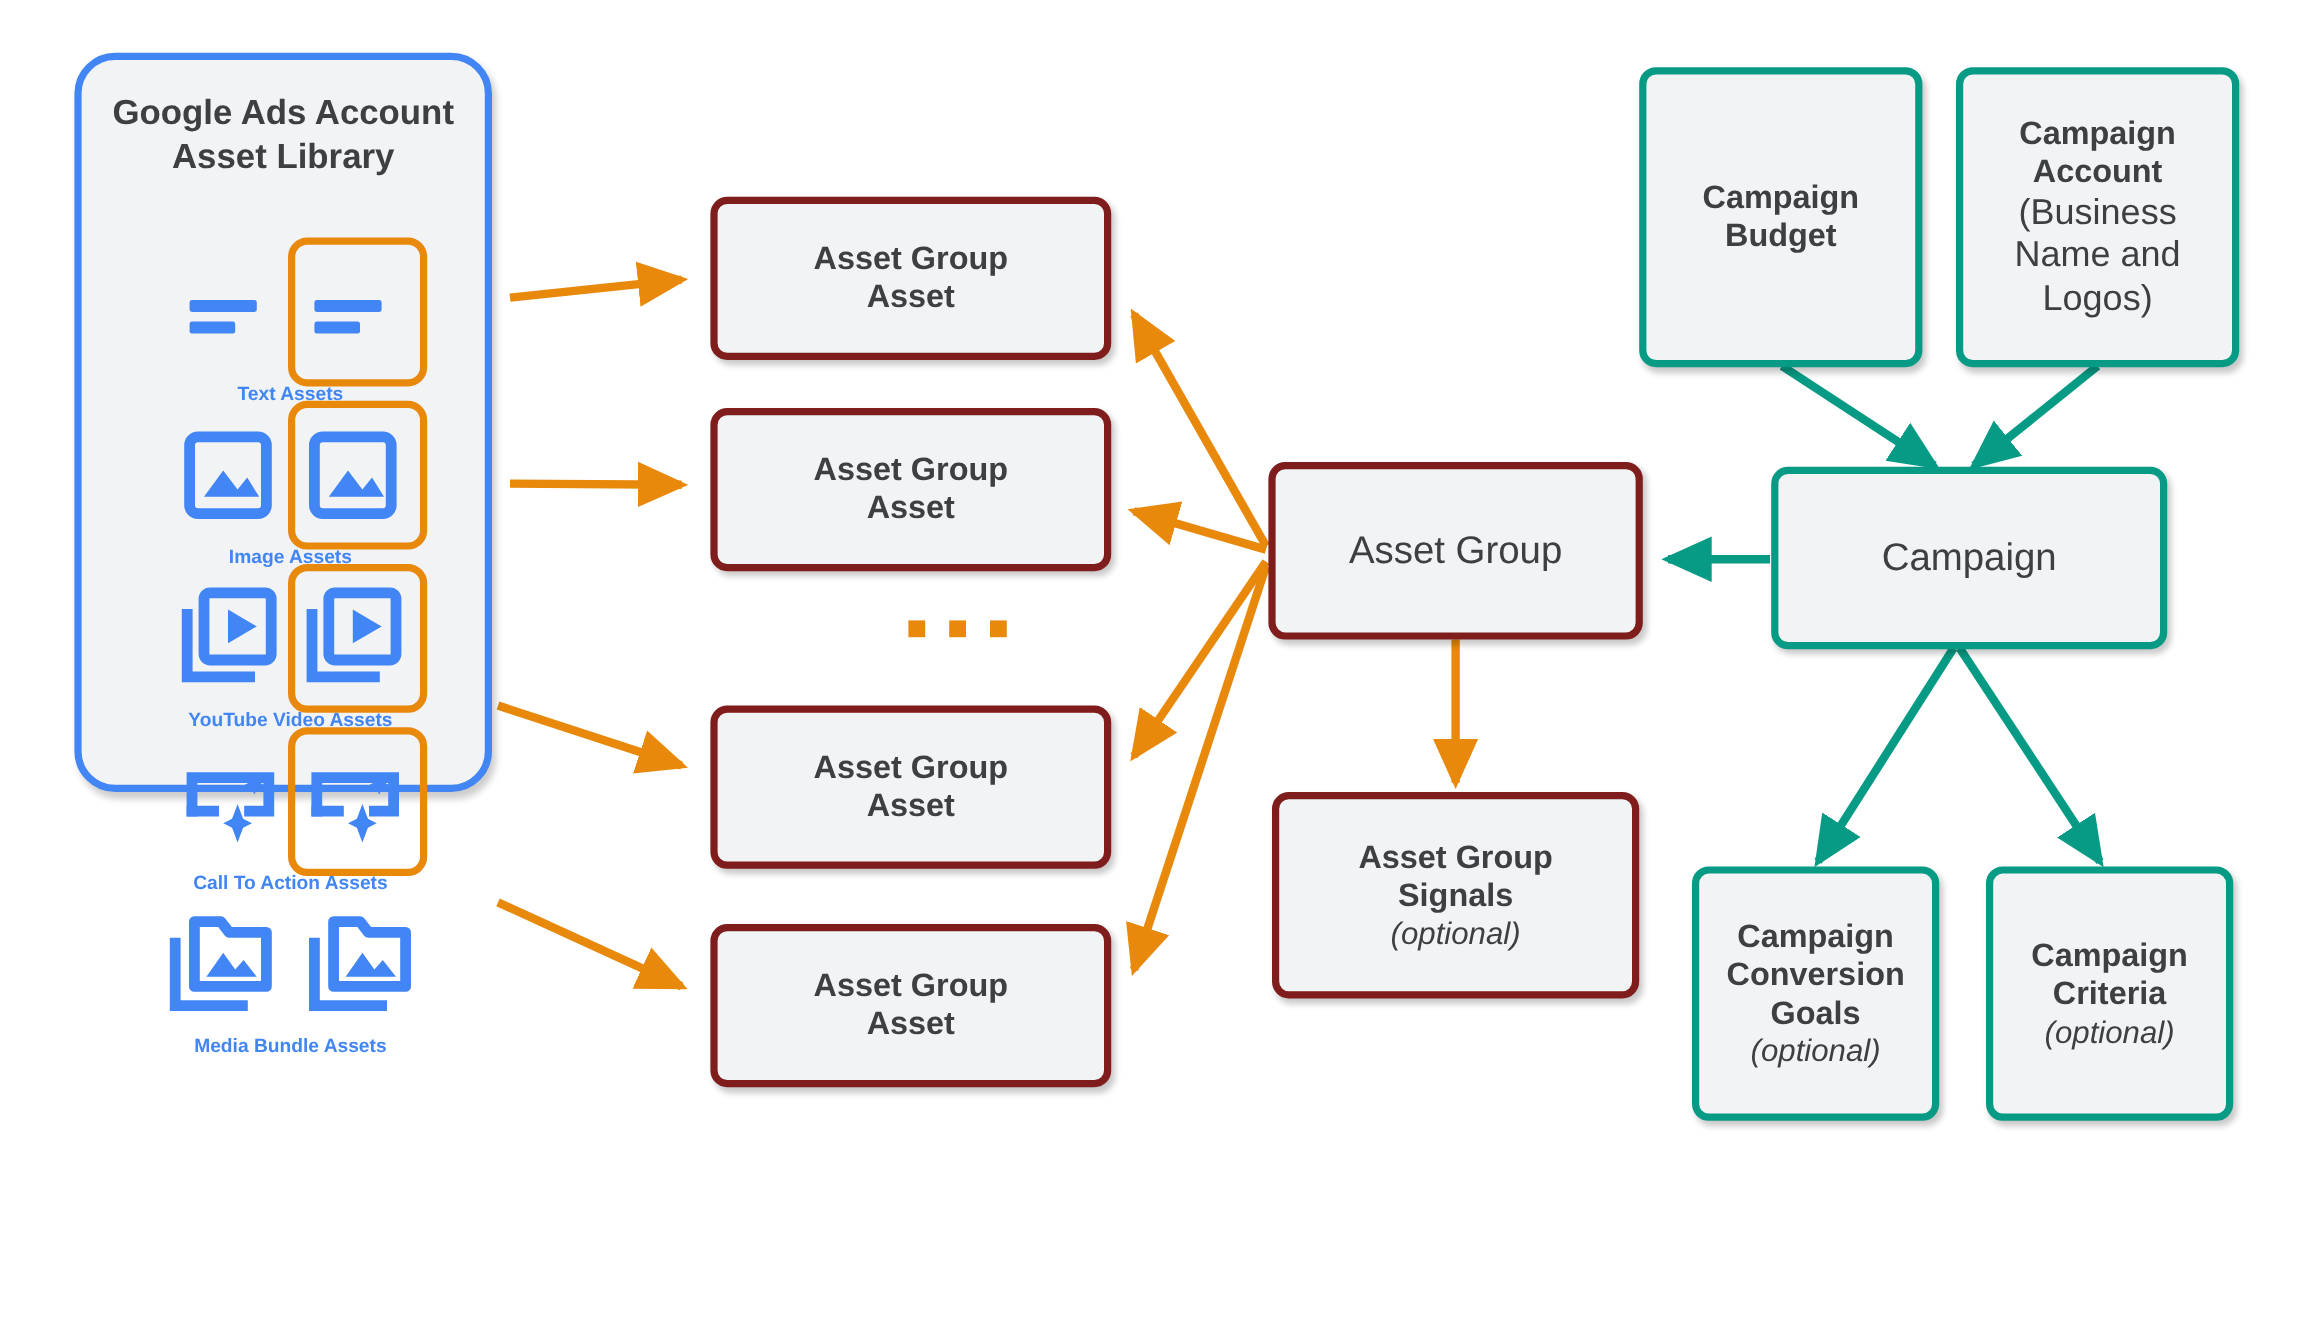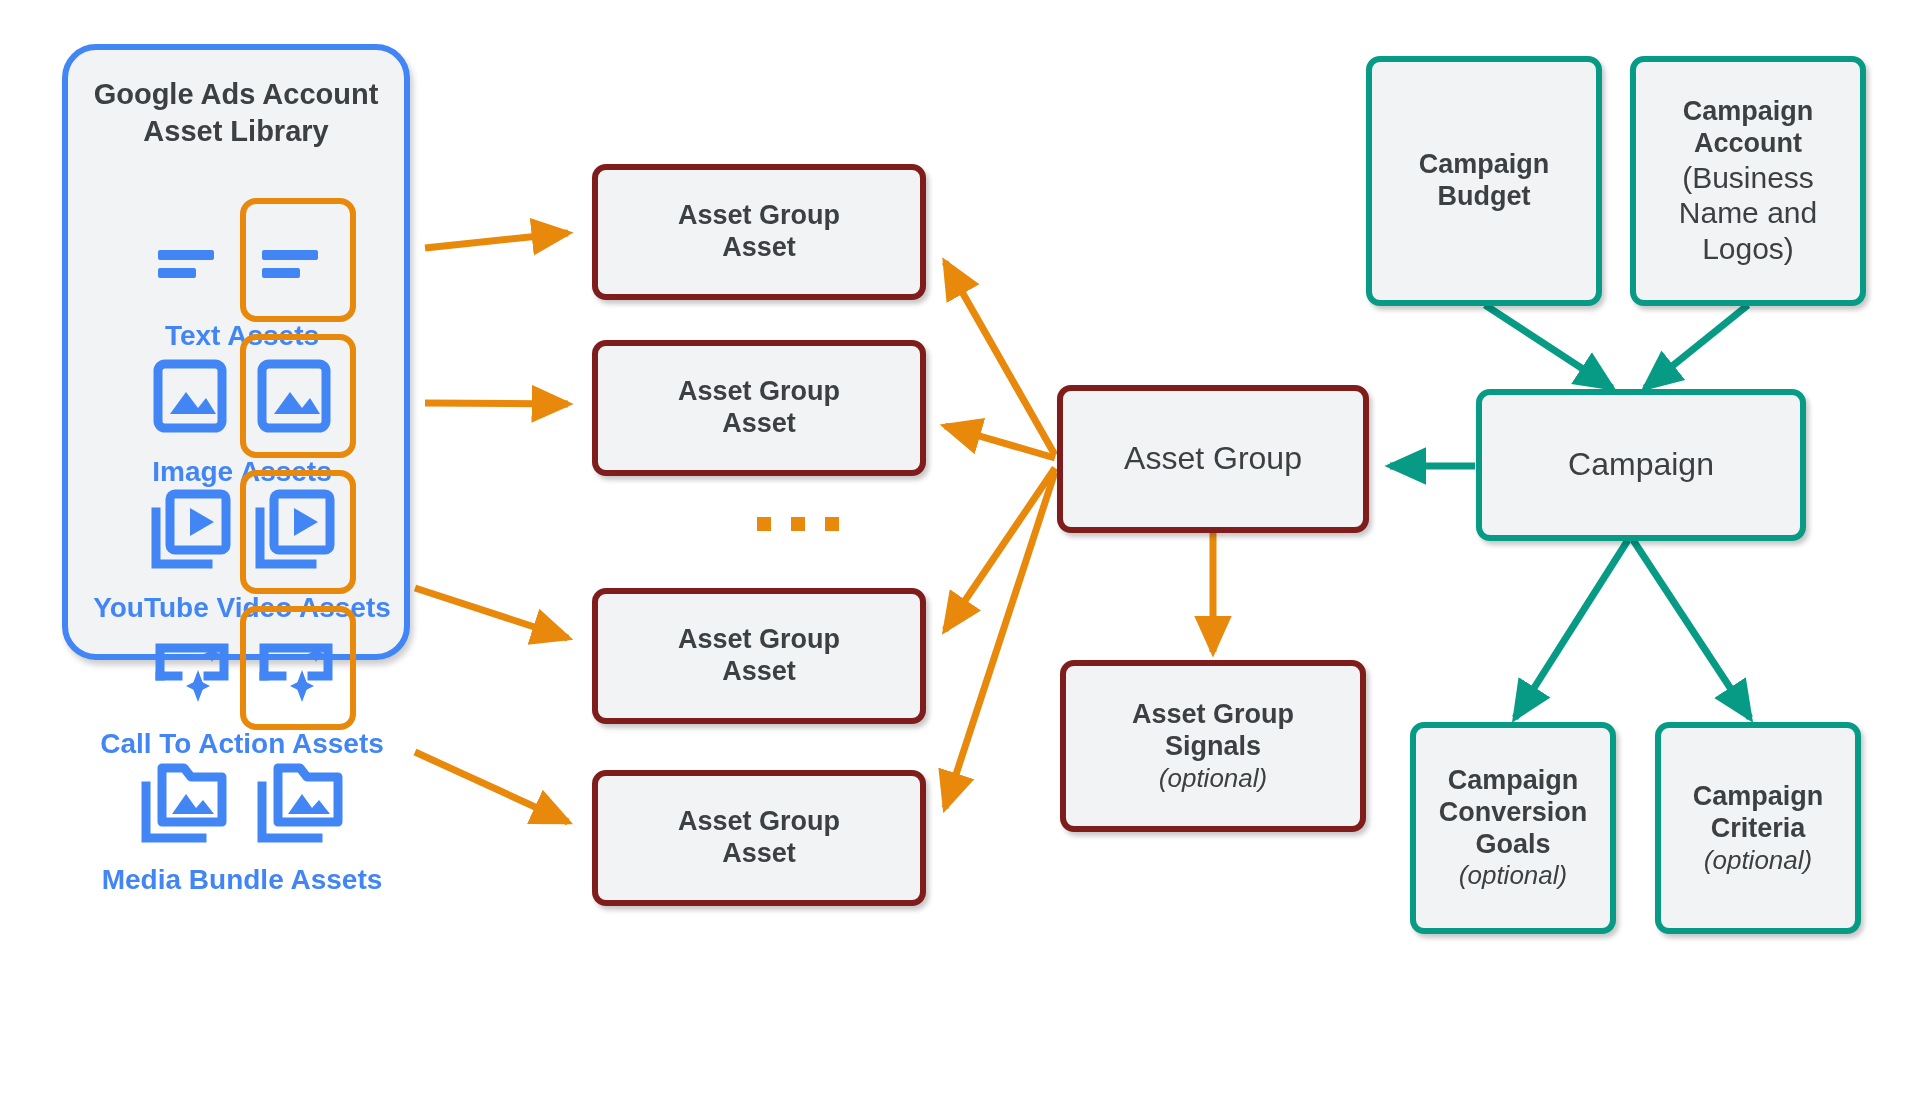--- a/index.html
+++ b/index.html
@@ -46,21 +46,21 @@
   .asset-icons{position:relative;height:96px;}
   .icon-slot{position:absolute;top:0;width:96px;height:96px;}
   .icon-slot.left{left:78px;}
   .icon-slot.right{left:182px;}
   .hl-box{
     position:absolute;left:172px;top:-14px;width:116px;height:124px;
     box-sizing:border-box;border:6px solid #e8890c;border-radius:16px;
   }
   .asset-label{
     margin-top:12px;text-align:center;
-    font-size:28px;font-weight:bold;color:#4285f4;
+    font-size:16px;font-weight:bold;color:#4285f4;
   }
   .asset-icons svg{display:block;width:96px;height:96px;}
 
   
   #ellipsis{
     position:absolute;left:757px;top:517px;
     display:flex;gap:20px;
   }
   #ellipsis i{display:block;width:14px;height:14px;background:#e8890c;}
 

